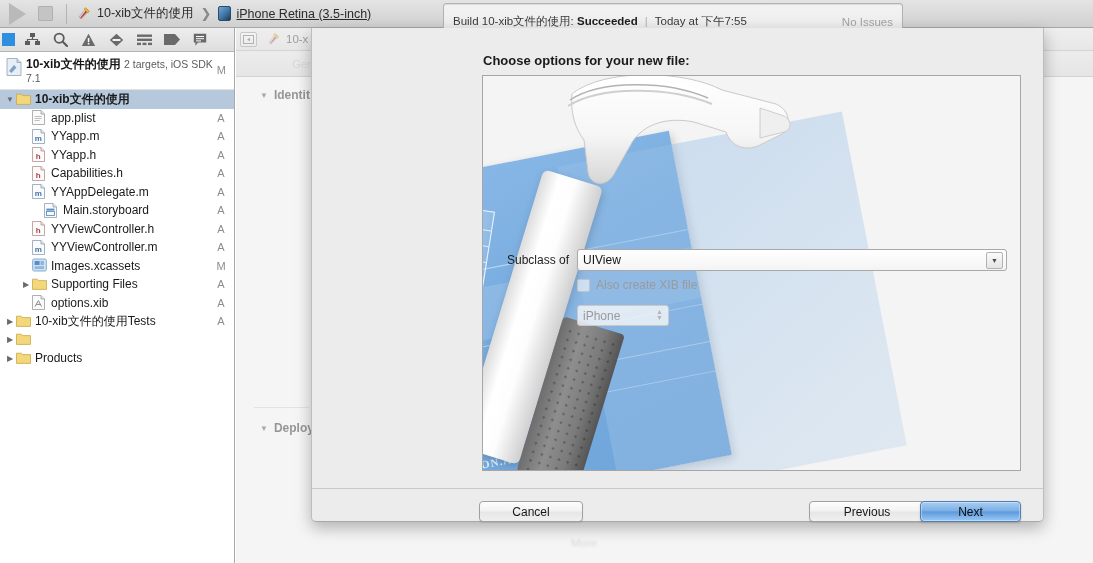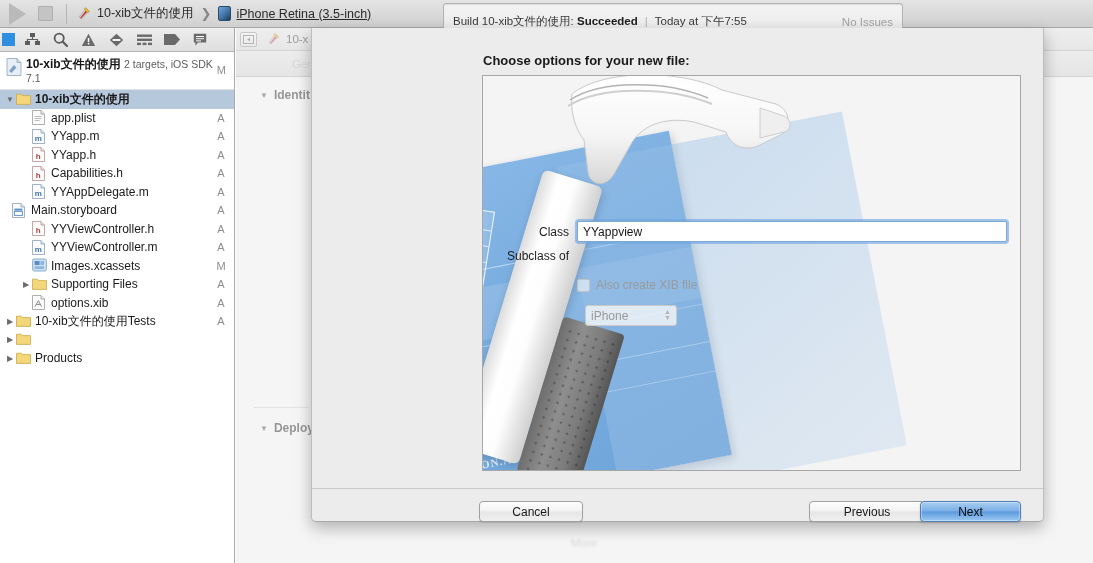--- a/index.html
+++ b/index.html
@@ -224,21 +224,21 @@
   }
   .fcheck { display: flex; align-items: center; gap: 6px; }
   .fcheck .box {
     width: 13px; height: 13px; border: 1px solid #c3c3c3; border-radius: 2px;
     background: rgba(255,255,255,0.55);
   }
   .fcheck .txt { font-size: 12px; color: #9a9a9a; text-align: right; }
   .fpopup {
     width: 92px; height: 21px; border: 1px solid #c9c9c9; border-radius: 3px;
     background: rgba(248,248,248,0.78);
-    display: flex; align-items: center; padding: 0 5px; position: relative; margin-left: 8px;
+    display: flex; align-items: center; padding: 0 5px; position: relative;
   }
   .fpopup .txt { font-size: 12px; color: #9a9a9a; }
   .fpopup .steppers {
     position: absolute; right: 5px; top: 3px; display: flex; flex-direction: column;
     align-items: center; line-height: 6px; color: #b5b5b5; font-size: 7px;
   }
 
   
   .sheet-sep { position: absolute; left: 0; top: 460px; width: 733px; height: 1px; background: #c9c9c9; }
   .btn {
@@ -388,27 +388,27 @@
             <path d="M216 34 L 240 42 C 248 46, 248 56, 240 58 L 216 64 Z" fill="#efefef" stroke="#c4c4c4" stroke-width="0.8"></path>
           </svg>
         </div>
         <div class="hammer-handle"></div>
         <div class="hammer-grip">
           <div class="grip-dots"></div>
         </div>
       </div>
 
       <div class="form">
-        <div class="frow" style="left:0px; top:145px;">
-          <span class="flabel">Class</span>
-          <span class="ftext focus" title="">YYappview</span>
-        </div>
 
         <div class="frow" style="left:0px; top:173px;">
           <span class="flabel">Subclass of</span>
+          <span class="fcombo">
+            <span>UIView</span>
+            <span class="combo-arrow">▼</span>
+          </span>
         </div>
 
         <div class="frow" style="left:94px; top:202px;">
           <span class="fcheck">
             <span class="box"></span>
             <span class="txt">Also create XIB file</span>
           </span>
         </div>
 
         <div class="frow" style="left:94px; top:229px;">
@@ -556,21 +556,21 @@
         <div class="row" style="padding-left: 20px;">
           <span class="disc"></span>
           <span class="ic"><svg width="13" height="15" viewBox="0 0 13 15">
               <path d="M0.5 0.5 H9 L12.5 4 V14.5 H0.5 Z" fill="#fbfbfb" stroke="#8aa0b8" stroke-width="0.8"></path>
               <path d="M9 0.5 V4 H12.5" fill="#dde6ef" stroke="#8aa0b8" stroke-width="0.8"></path>
               <text x="6.2" y="11.6" font-family="Liberation Sans, sans-serif" font-size="8" font-weight="bold" fill="#3f74b0" text-anchor="middle">m</text>
             </svg></span>
           <span class="lbl">YYAppDelegate.m</span>
           <span class="state">A</span>
         </div>
-        <div class="row" style="">
+        <div class="row" style=" margin-left: 32px;">
           <span class="disc"></span>
           <span class="ic"><svg width="13" height="15" viewBox="0 0 13 15">
               <path d="M0.5 0.5 H9 L12.5 4 V14.5 H0.5 Z" fill="#fbfbfb" stroke="#8aa0b8" stroke-width="0.8"></path>
               <path d="M9 0.5 V4 H12.5" fill="#dde6ef" stroke="#8aa0b8" stroke-width="0.8"></path>
               <rect x="2.4" y="5.6" width="8" height="2" fill="#5b8dc4"></rect>
               <rect x="2.4" y="8.4" width="8" height="4" fill="none" stroke="#5b8dc4" stroke-width="0.9"></rect>
             </svg></span>
           <span class="lbl">Main.storyboard</span>
           <span class="state">A</span>
         </div>

